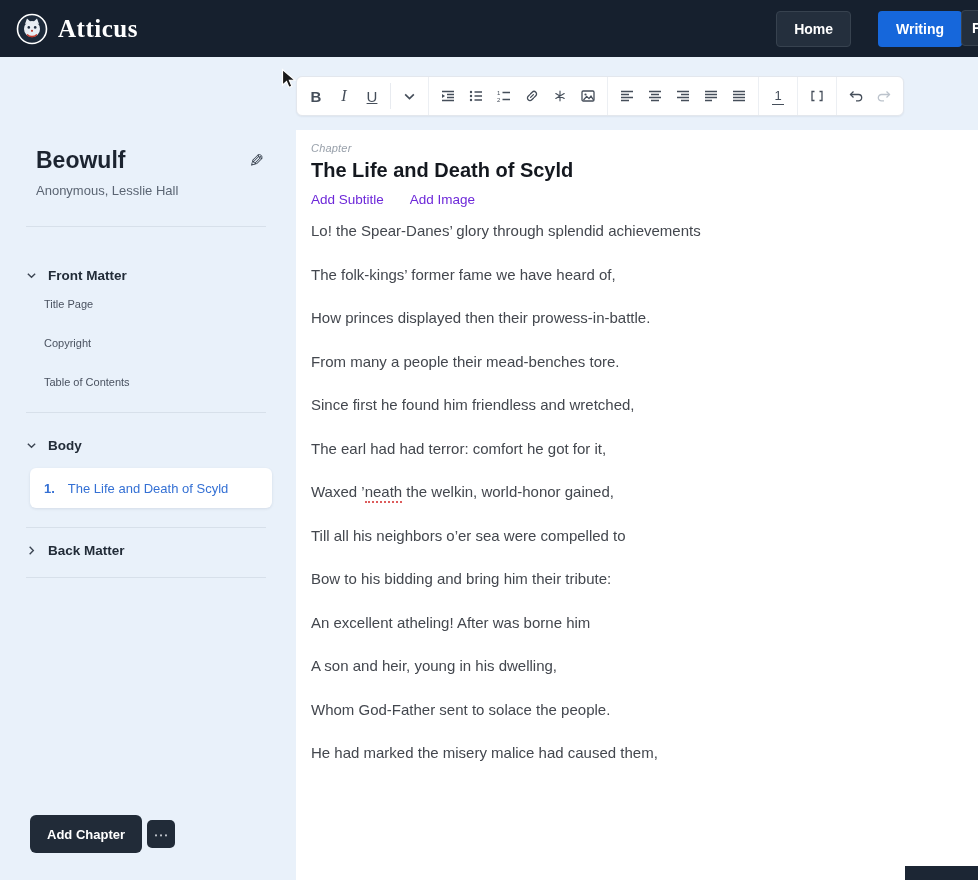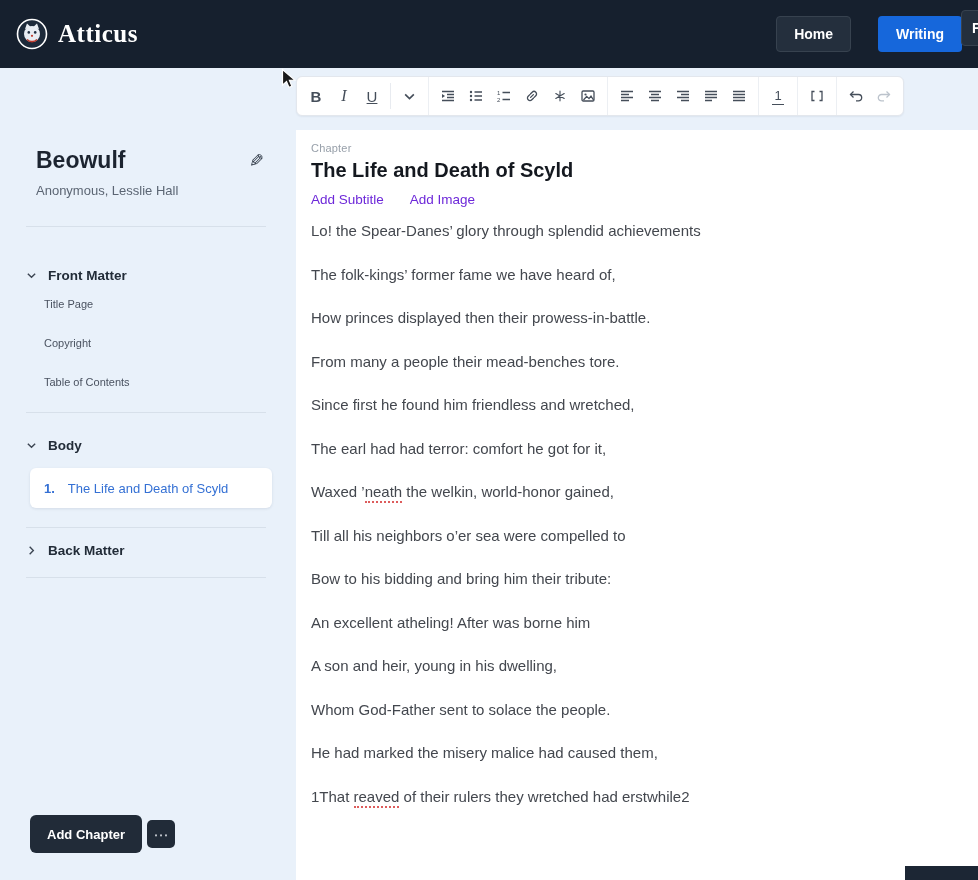--- a/index.html
+++ b/index.html
@@ -6,21 +6,21 @@
   html,body { width: 978px; height: 880px; }
   body {
     position: relative;
     overflow: hidden;
     background: #e9f1fa;
     font-family: "Liberation Sans", sans-serif;
     color: #222;
   }
   
   .navbar {
-    position: absolute; top: 0; left: 0; width: 978px; height: 68px;
+    position: absolute; top: 0; left: 0; width: 978px; height: 57px;
     background: #16202e;
     display: flex; align-items: center;
     padding: 0 16px;
     z-index: 30;
   }
   .brand { display: flex; align-items: center; gap: 10px; cursor: pointer; }
   .brand-text {
     font-family: "Liberation Serif", serif;
     font-size: 25px; font-weight: 700; color: #ffffff; letter-spacing: .5px;
   }
@@ -104,21 +104,21 @@
   .tb-underline { text-decoration: underline; font-size: 15px; }
   .vdiv { width: 1px; height: 26px; background: #e8ebf0; margin: 0 4px; }
   .pg-num { font-size: 13px; font-weight: 400; border-bottom: 1px solid #454e5a; padding: 0 2px 1px; }
   .tb-disabled svg path { stroke: #bcc3cc; }
   .ticon { display: block; }
   
   .editor-page {
     position: absolute; left: 296px; top: 130px; width: 682px; height: 750px;
     background: #ffffff; padding: 12px 20px 0 15px; overflow: hidden;
   }
-  .chapter-kicker { font-size: 11px; color: #98a0aa; letter-spacing: .2px; }
+  .chapter-kicker { font-size: 11px; color: #98a0aa; letter-spacing: .2px; font-style: italic; }
   .chapter-title { margin-top: 5px; font-size: 20px; font-weight: 700; color: #14181f; }
   .meta-links { margin-top: 10px; display: flex; gap: 26px; }
   .meta-links a { font-size: 13.5px; color: #6d28d9; text-decoration: none; cursor: pointer; }
   .editor-body { margin-top: 15px; }
   .editor-body p { font-size: 15px; line-height: 17px; margin: 0 0 26.5px; color: #43474e; }
   .misspelled { border-bottom: 2px dotted #dd5c5c; padding-bottom: 1px; }
   
   .mouse-cursor { position: absolute; left: 281px; top: 68px; z-index: 50; pointer-events: none; }
   .corner-bar {
     position: absolute; left: 905px; top: 866px; width: 73px; height: 14px;
@@ -327,21 +327,20 @@
       <p><span>From many a people their mead-benches tore.</span></p>
       <p><span>Since first he found him friendless and wretched,</span></p>
       <p><span>The earl had had terror: comfort he got for it,</span></p>
       <p><span>Waxed ’</span><span class="misspelled">neath</span><span> the welkin, world-honor gained,</span></p>
       <p><span>Till all his neighbors o’er sea were compelled to</span></p>
       <p><span>Bow to his bidding and bring him their tribute:</span></p>
       <p><span>An excellent atheling! After was borne him</span></p>
       <p><span>A son and heir, young in his dwelling,</span></p>
       <p><span>Whom God-Father sent to solace the people.</span></p>
       <p><span>He had marked the misery malice had caused them,</span></p>
-      <p><span>1That </span><span class="misspelled">reaved</span><span> of their rulers they wretched had erstwhile2</span></p>
     </div>
 </main>
 
 <svg class="mouse-cursor" width="17" height="23" viewBox="0 0 17 23">
   <path d="M1.5 1.5v15.6l4-3.6 2.5 5.9 2.9-1.2-2.5-5.8 5.4-.4z" fill="#1a1a1a" stroke="#ffffff" stroke-width="1.2"></path>
 </svg>
 
 <div class="corner-bar"></div>
 
 </body></html>

